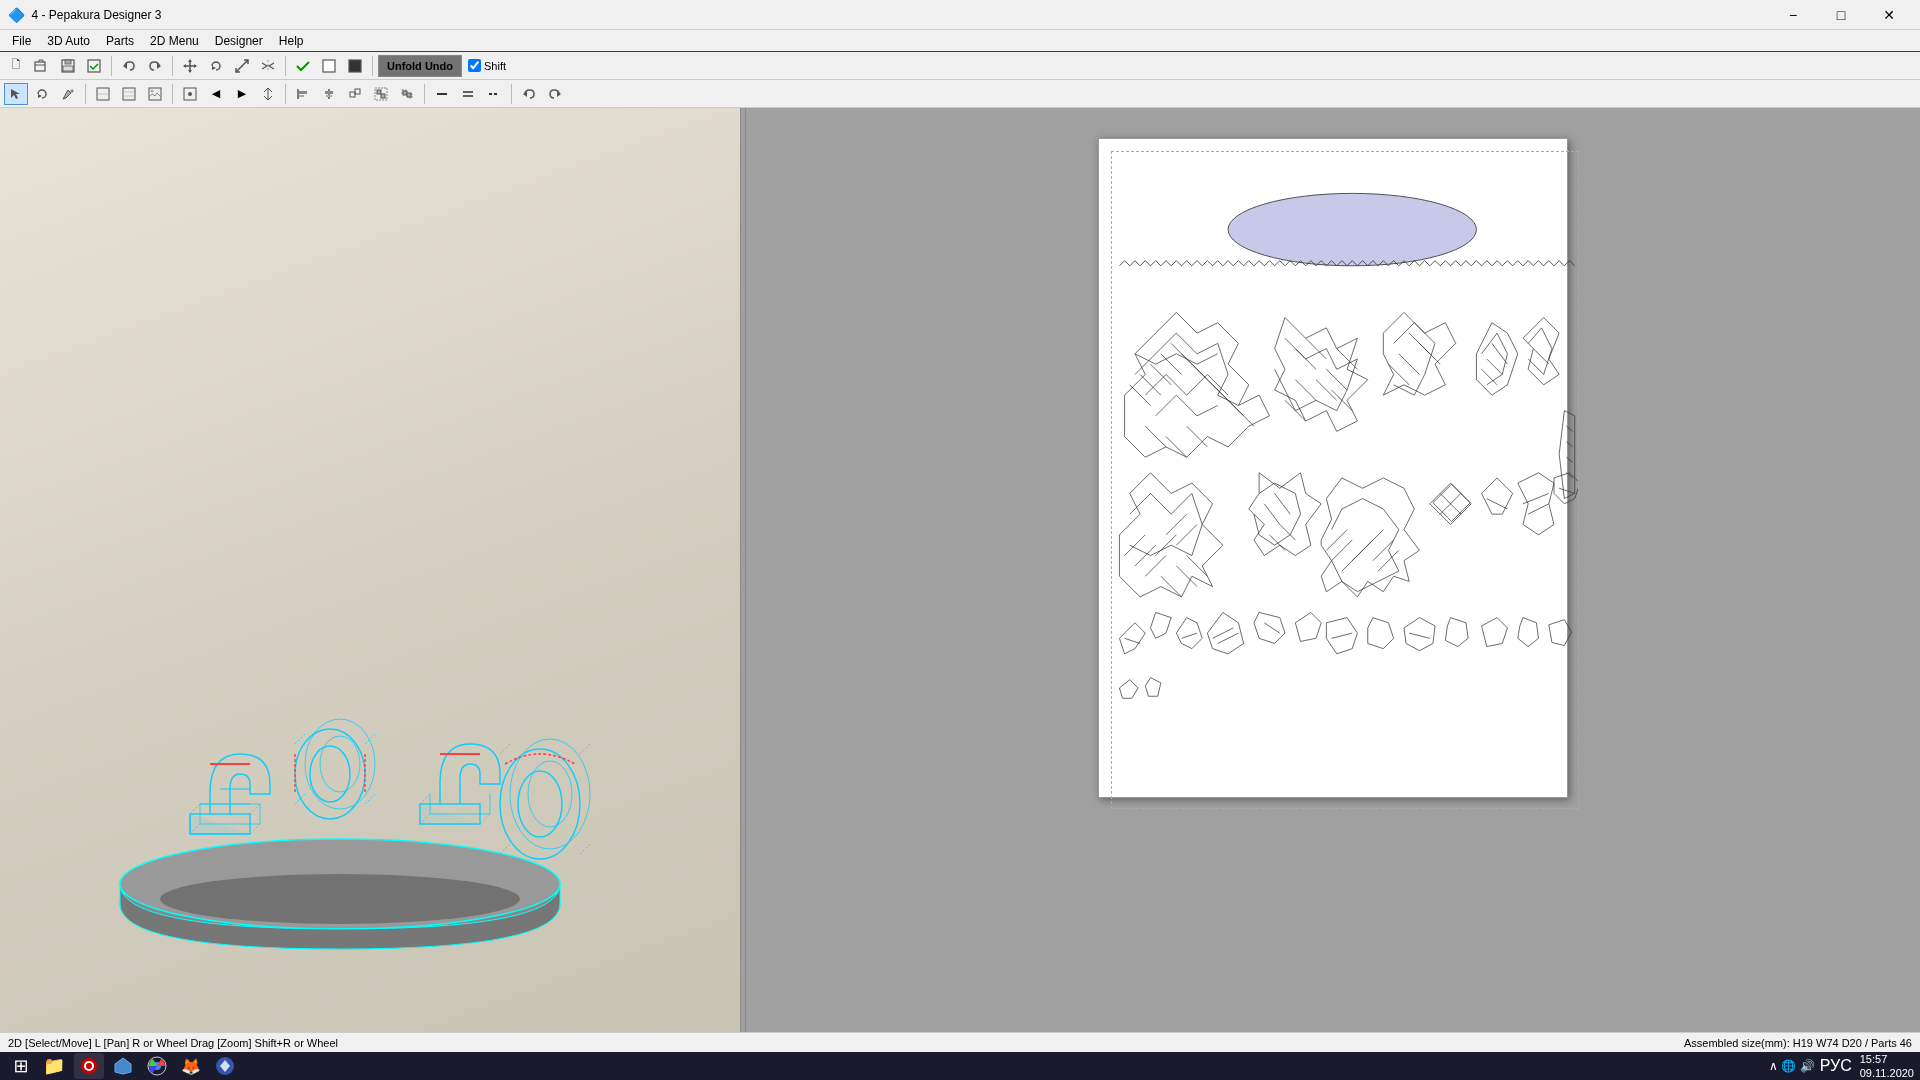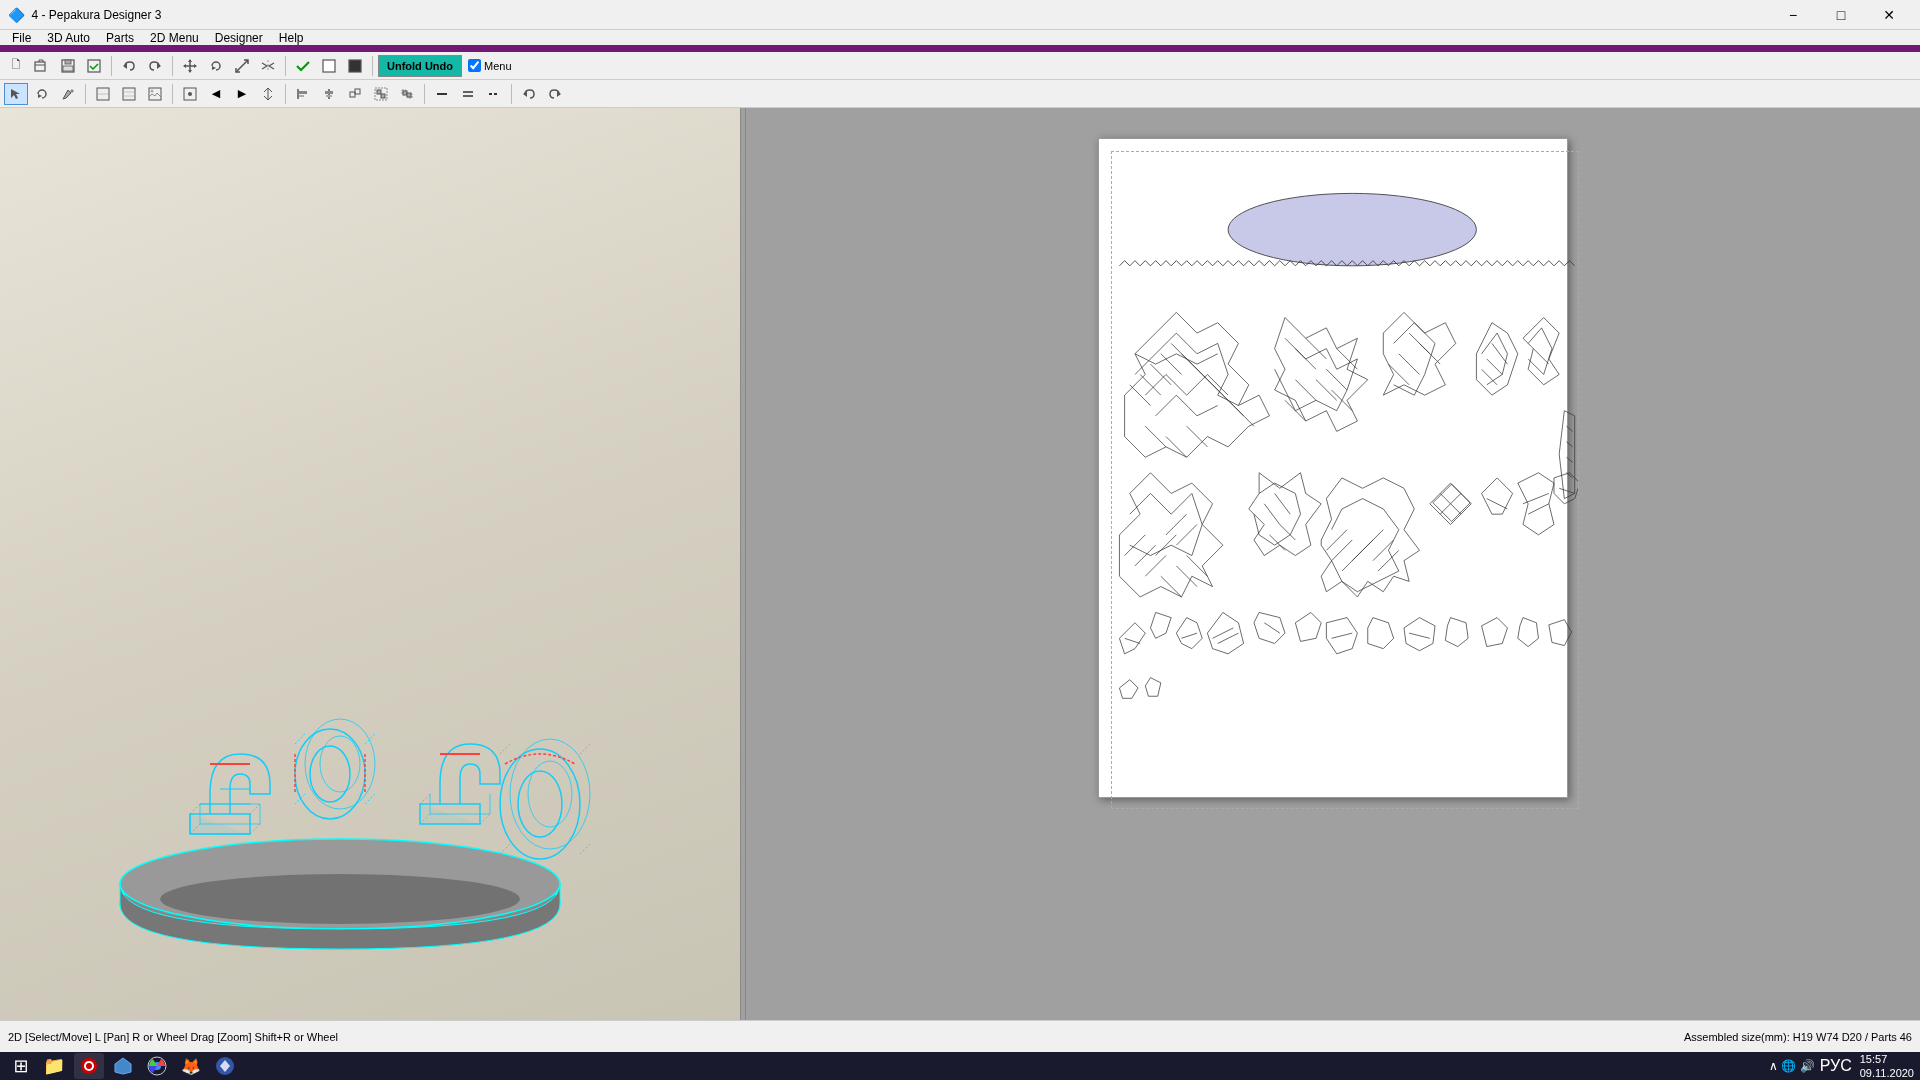--- a/index.html
+++ b/index.html
@@ -22,21 +22,21 @@
       border: none; background: transparent; cursor: pointer;
       font-size: 14px; display: flex; align-items: center; justify-content: center;
     }
 
     
     #menubar {
       height: 22px;
       background: #f0f0f0;
       display: flex;
       align-items: center;
-      border-bottom: 7px solid #701a75;
+      border-bottom: 1px solid #701a75;
       padding: 0 4px;
     }
     .menu-item {
       padding: 2px 8px;
       cursor: pointer;
       font-size: 12px;
     }
 
     
     #toolbar1 {
@@ -71,21 +71,21 @@
 
     .tb-btn-active {
       background: #cce4ff;
       border: 1px solid #4a90d9;
     }
 
     
     .unfold-undo-btn {
       height: 22px;
       padding: 0 8px;
-      background: #14b8a6;
+      background: #737373;
       border: 1px solid #888;
       cursor: pointer;
       font-size: 11px;
       font-weight: bold;
       display: flex; align-items: center;
     }
     .auto-checkbox {
       display: flex; align-items: center; gap: 3px; margin-left: 4px; font-size: 11px;
     }
 
@@ -128,21 +128,21 @@
     #paper-inner {
       width: 100%;
       height: 100%;
       border: 1px dashed #aaa;
       position: relative;
       overflow: hidden;
     }
 
     
     #statusbar {
-      height: 32px;
+      height: 20px;
       background: #f0f0f0;
       border-top: 1px solid #ccc;
       display: flex;
       align-items: center;
       justify-content: space-between;
       padding: 0 8px;
       font-size: 11px;
       position: absolute;
       bottom: 28px;
       left: 0;
@@ -281,21 +281,21 @@
   </button>
   <button class="tb-btn" title="Black box">
     <svg width="16" height="16" viewBox="0 0 16 16">
         <rect x="2" y="2" width="12" height="12" fill="#333" stroke="#555" stroke-width="1.2"></rect>
       </svg>
   </button>
   <div class="tb-separator"></div>
   <button class="unfold-undo-btn tb-btn-active">Unfold Undo</button>
   <label class="auto-checkbox">
     <input type="checkbox" checked="" style="">
-    <span>Menu</span>
+    <span>Shift</span>
   </label>
 </div>
 
 <div id="toolbar2">
   <button class="tb-btn tb-btn-active" title="Select/Move">
     <svg width="14" height="14" viewBox="0 0 14 14">
         <path d="M2 2 L2 11 L5 8 L7 12 L9 11 L7 7 L11 7 Z" fill="#555"></path>
       </svg>
   </button>
   <button class="tb-btn" title="Rotate 2D">

